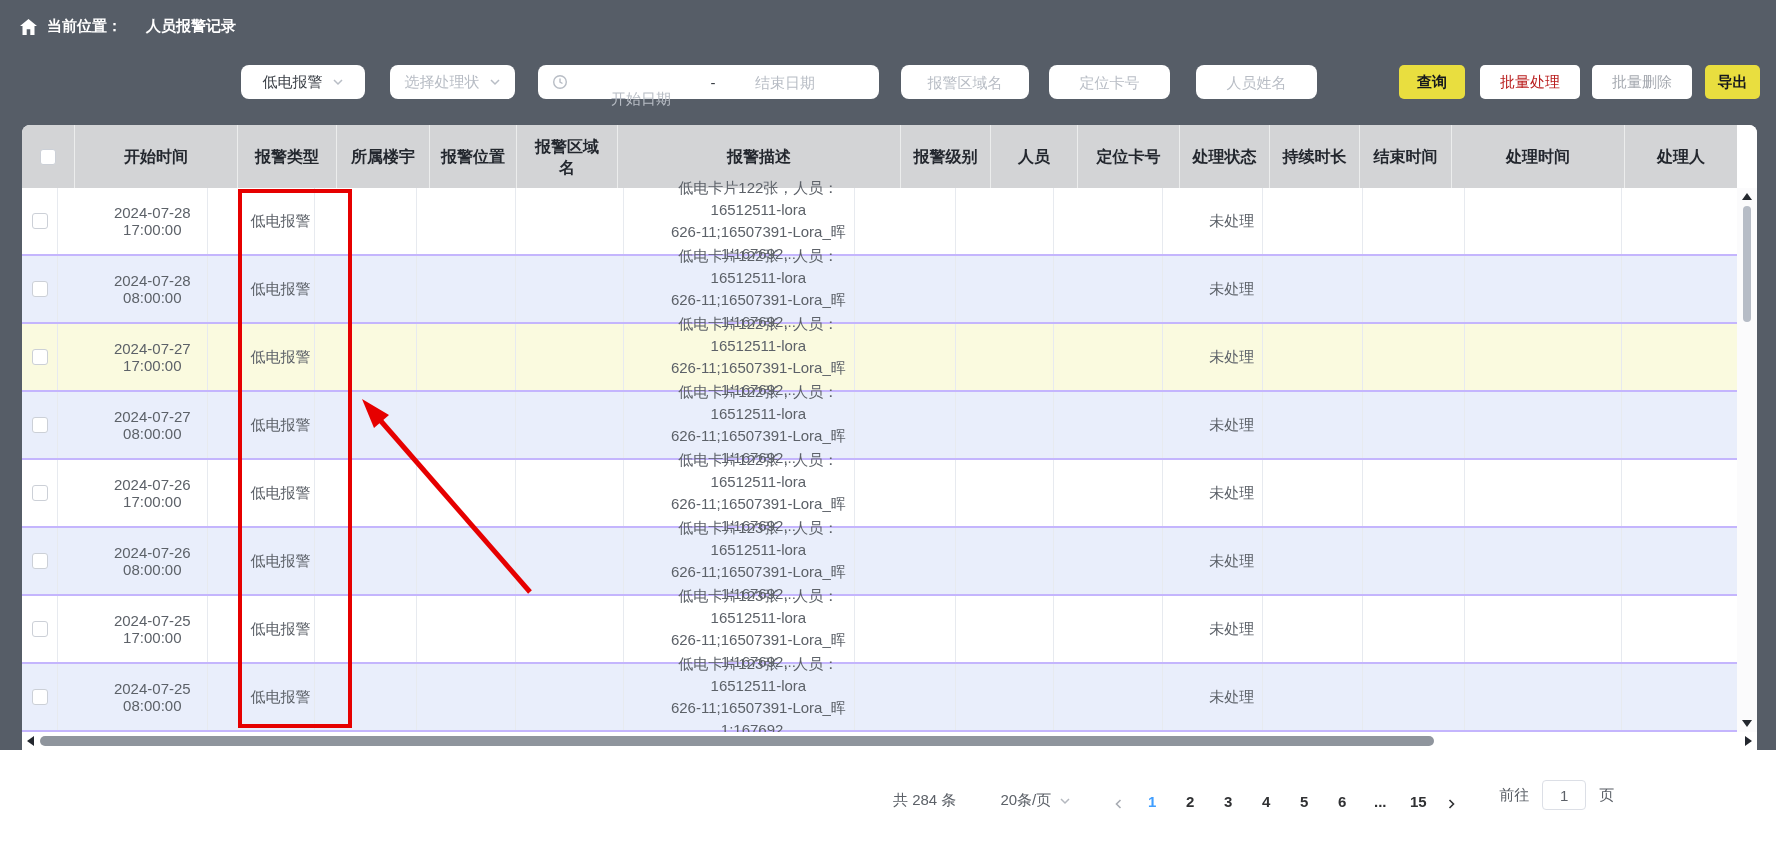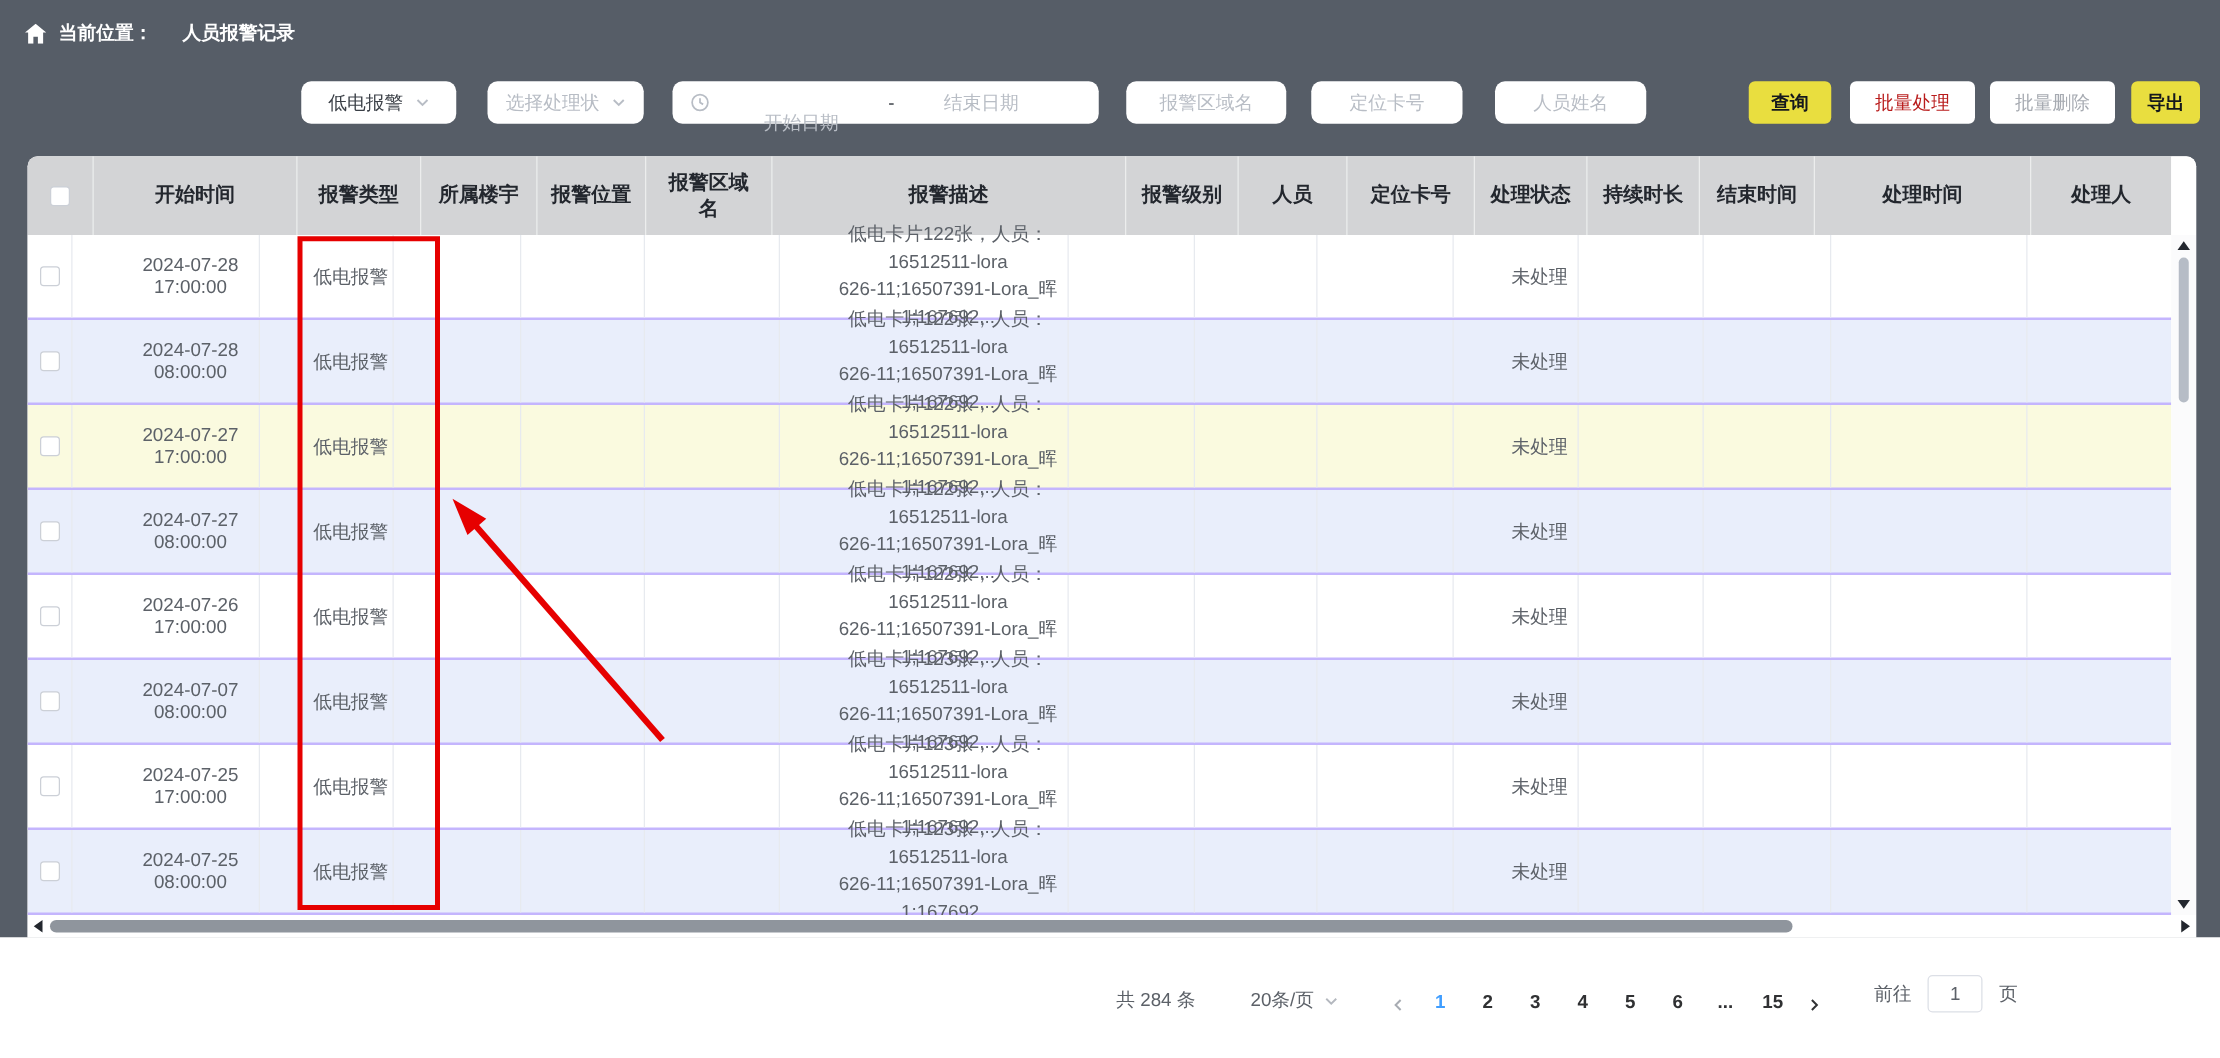--- a/index.html
+++ b/index.html
@@ -303,21 +303,21 @@
           <div class="cell status-red" style="width: 90px;">未处理</div>
           <div class="cell" style="width: 90px;"></div>
           <div class="cell" style="width: 92px;"></div>
           <div class="cell" style="width: 173px;"></div>
           <div class="cell" style="width: 112px;"></div>
         </div>
         <div class="trow stripe">
           <div class="cell" style="width: 53px;">
             <input type="checkbox" class="cb" style="">
           </div>
-          <div class="cell" style="width: 163px;">2024-07-07 08:00:00</div>
+          <div class="cell" style="width: 163px;">2024-07-26 08:00:00</div>
           <div class="cell" style="width: 99px;">低电报警</div>
           <div class="cell" style="width: 93px;"></div>
           <div class="cell" style="width: 87px;"></div>
           <div class="cell" style="width: 101px;"></div>
           <div class="cell" style="width: 283px;">
             <div class="desc-line">低电卡片123张，人员：16512511-lora</div>
             <div class="desc-line">626-11;16507391-Lora_晖1;167692...</div>
           </div>
           <div class="cell" style="width: 90px;"></div>
           <div class="cell" style="width: 87px;"></div>

